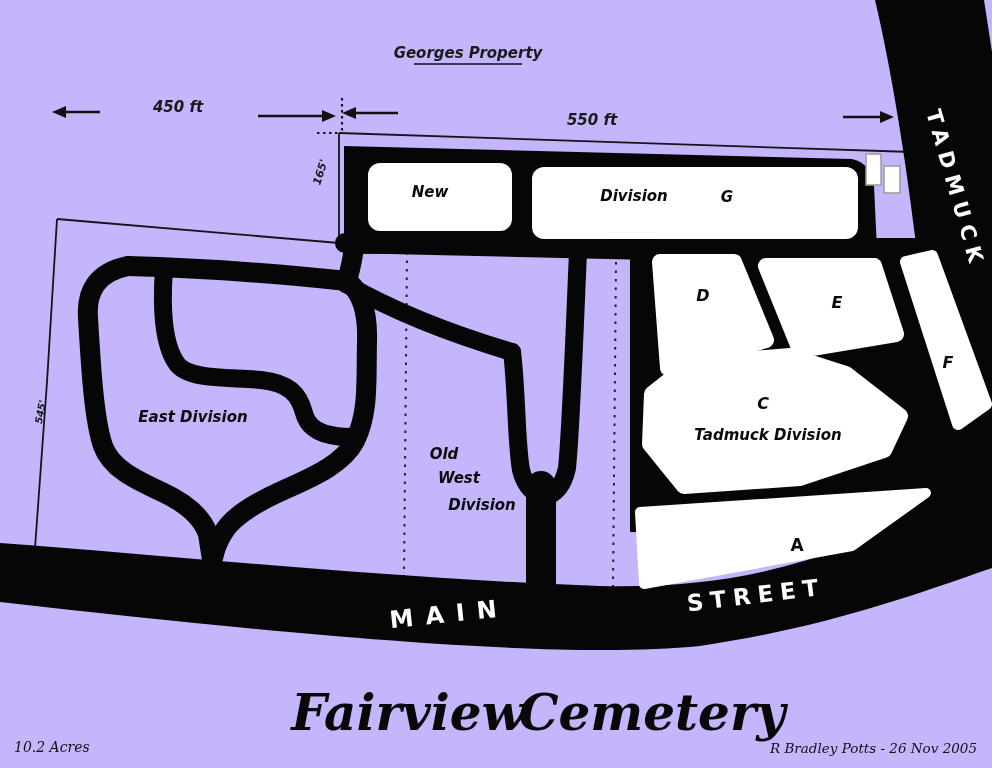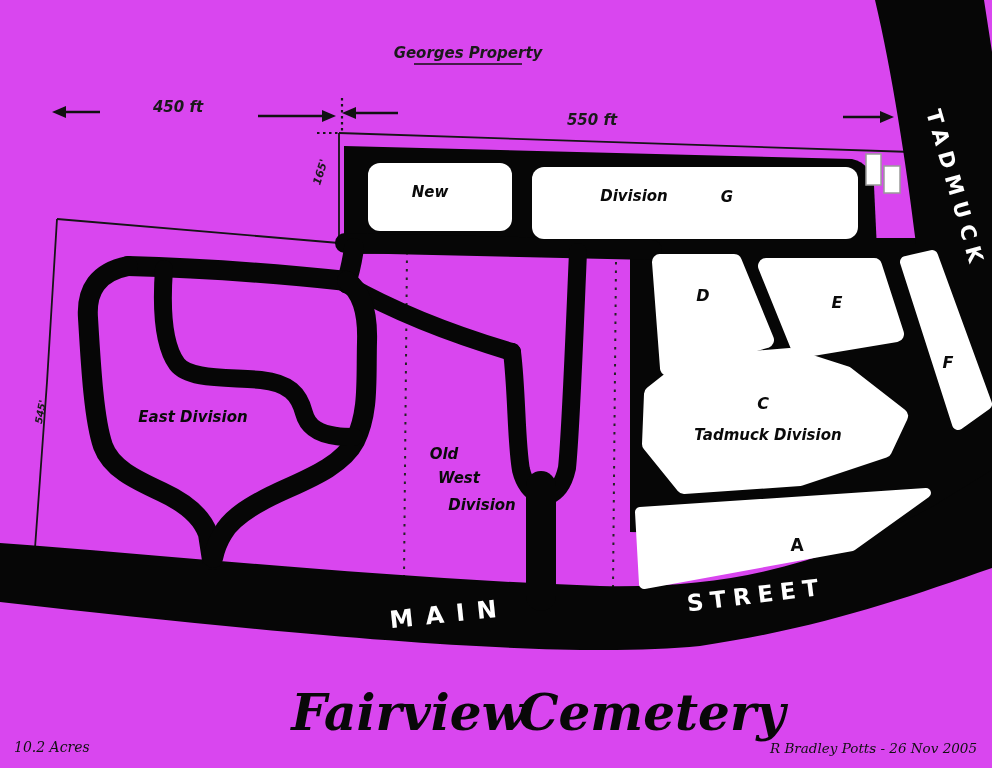--- a/index.html
+++ b/index.html
@@ -1,16 +1,16 @@
 <!DOCTYPE html>
 <html><head>
 <meta charset="utf-8">
 <style>
   html,body{margin:0;padding:0;background:#e8e8e8;}
-  #stage{position:relative;width:992px;height:768px;background:#d946ef;overflow:hidden;
+  #stage{position:relative;width:992px;height:768px;background:#c4b5fd;overflow:hidden;
          font-family:"DejaVu Sans", sans-serif;}
   svg text{user-select:none;}
   .lbl{font-family:"DejaVu Sans", sans-serif;font-style:italic;font-weight:bold;fill:#0a0a0a;}
   .meas{font-family:"DejaVu Sans", sans-serif;font-style:italic;font-weight:bold;fill:#1a1a1a;}
   .street{font-family:"DejaVu Sans", sans-serif;font-weight:bold;fill:#ffffff;}
   .title{font-family:"DejaVu Serif", serif;font-style:italic;font-weight:bold;fill:#080808;}
   .foot{font-family:"DejaVu Serif", serif;font-style:italic;fill:#111;}
 </style>
 </head>
 <body>

